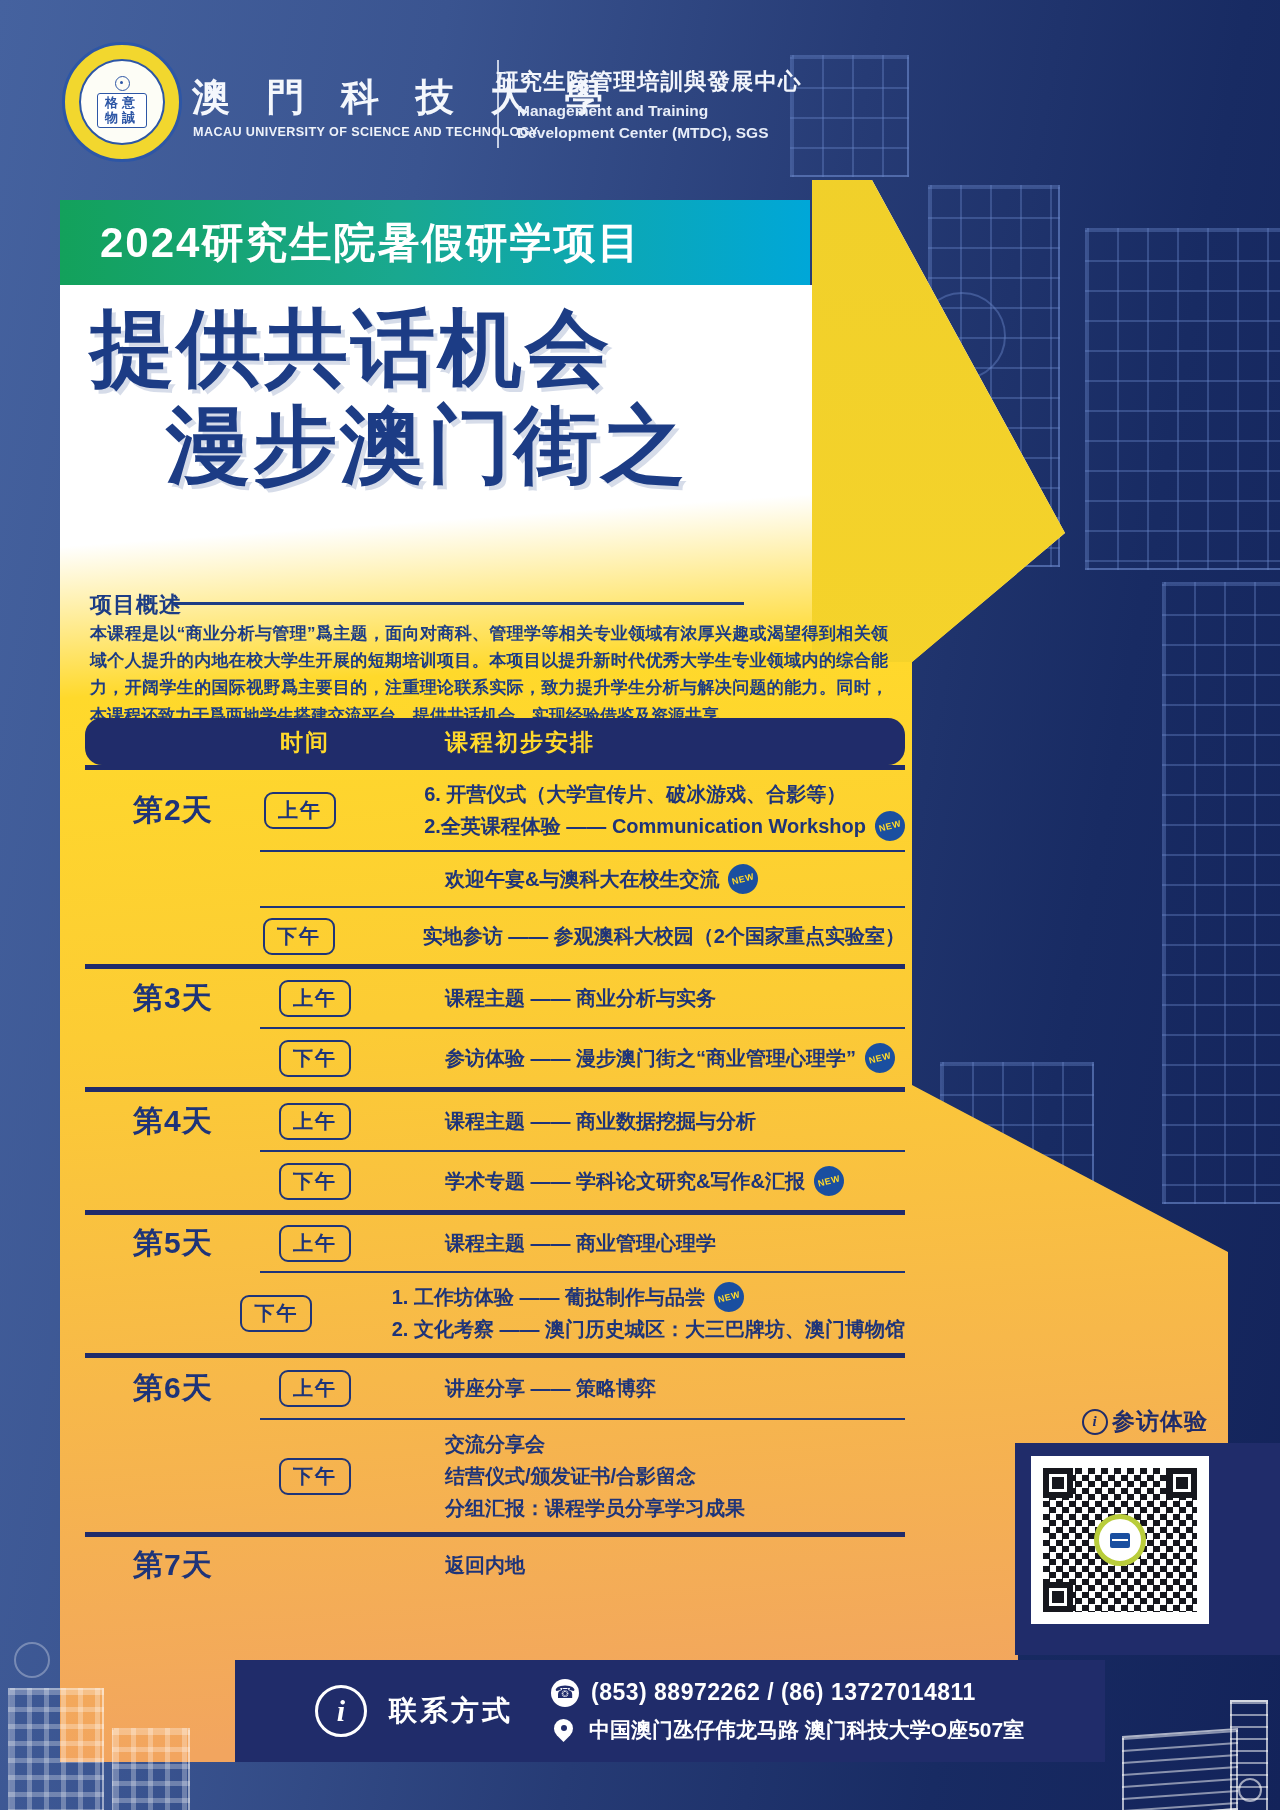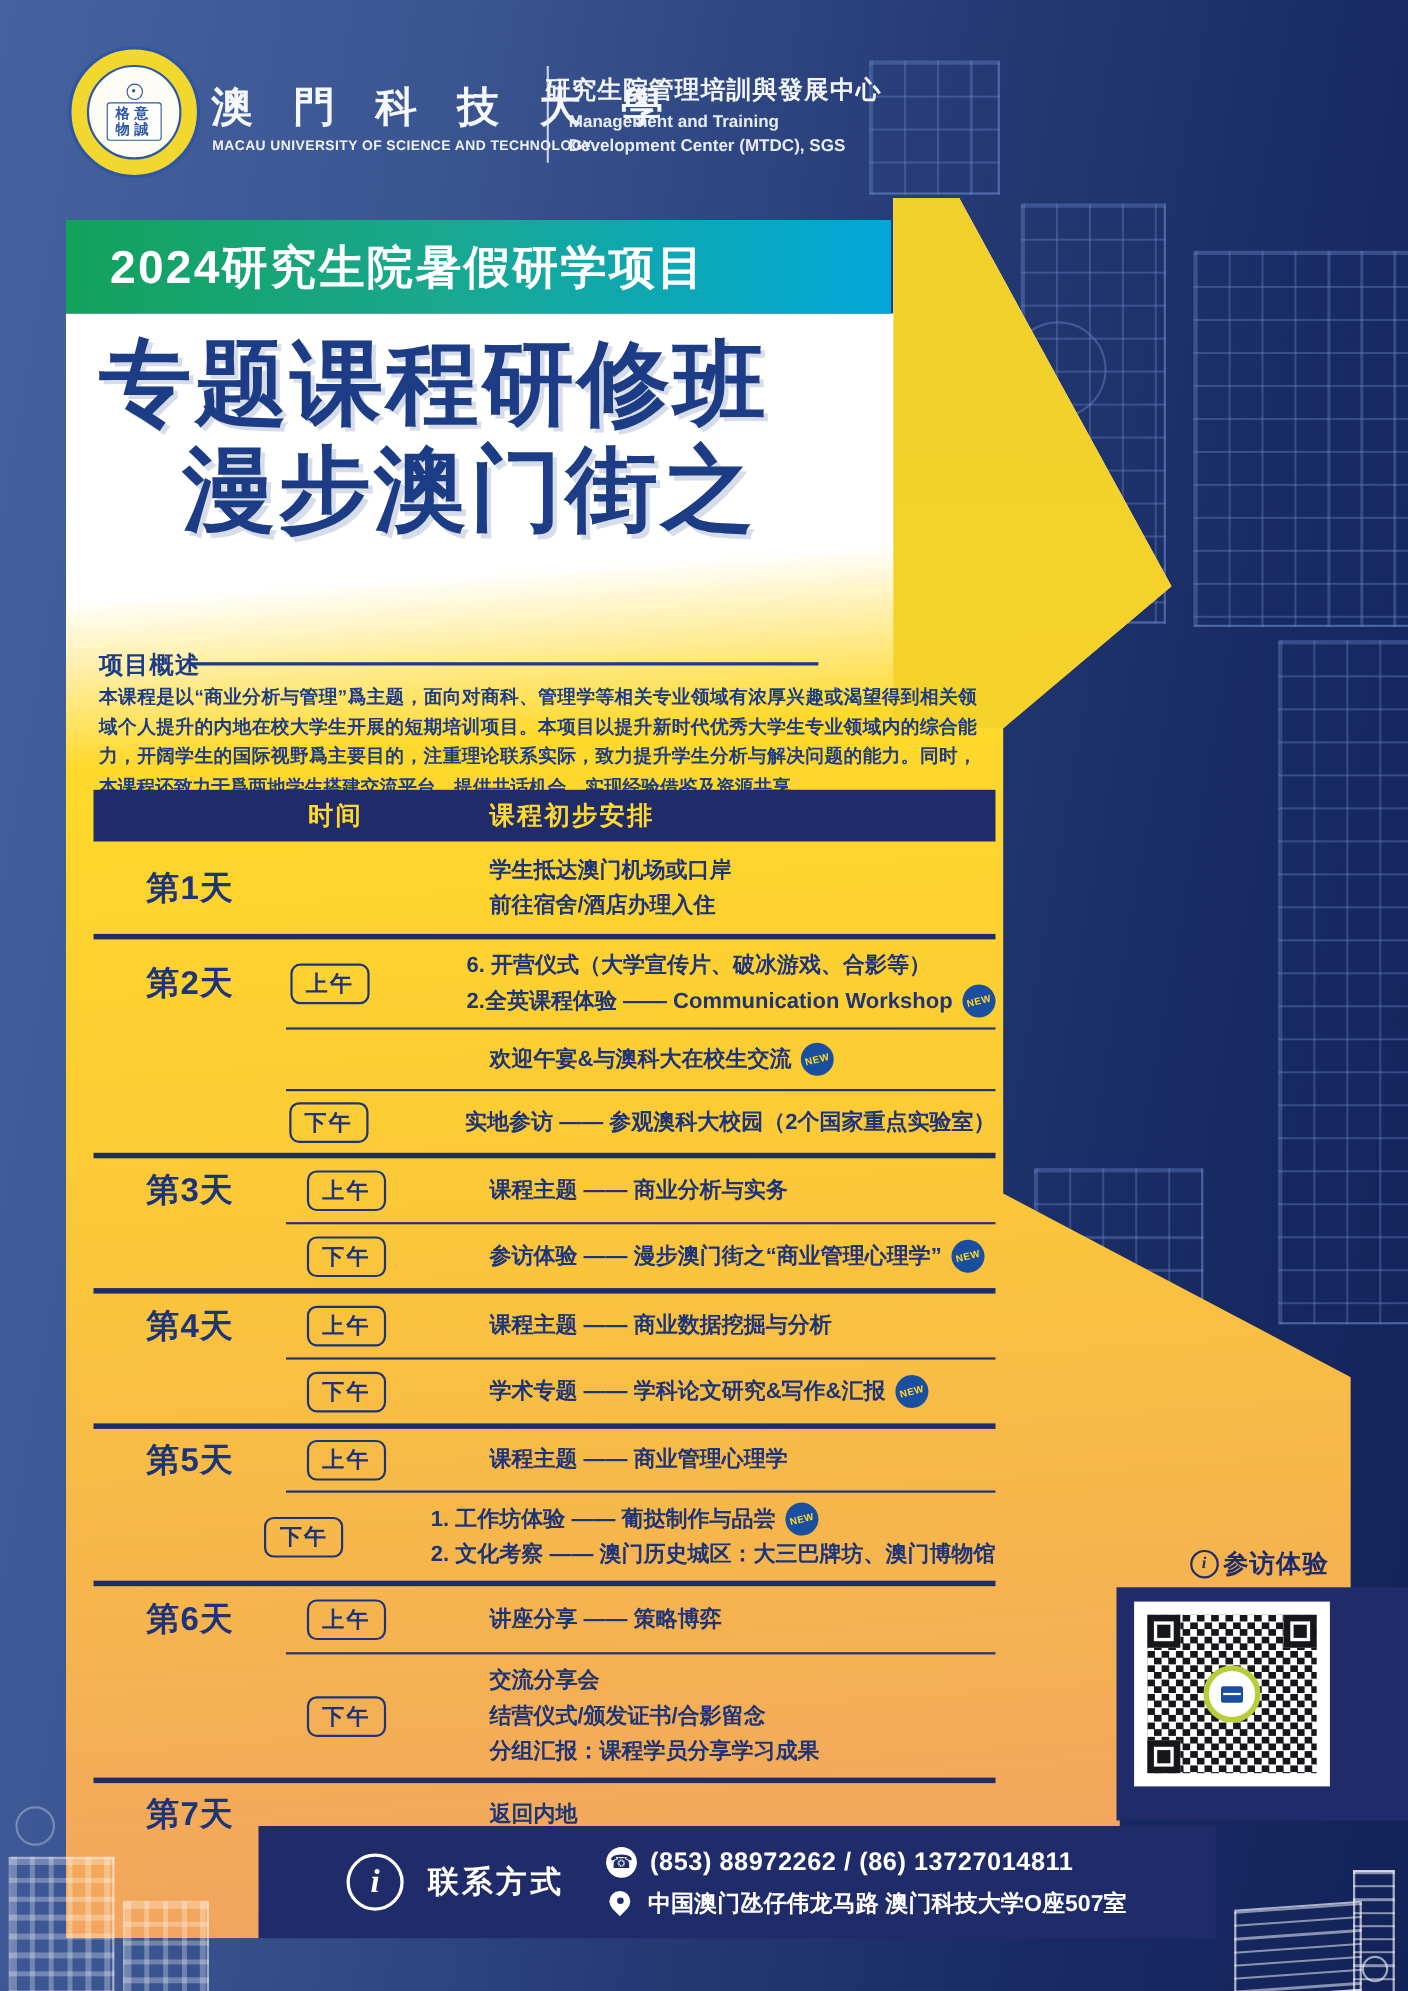--- a/index.html
+++ b/index.html
@@ -61,21 +61,21 @@
     text-shadow:4px 4px 0 rgba(28,60,133,.18);}
   .hero .l1{font-size:84px;}
   .hero .l2{font-size:84px;margin-left:76px;}
   
   .ov-label{left:90px;top:590px;color:#1c3c85;font-size:22px;font-weight:900;letter-spacing:1px;}
   .ov-line{left:172px;top:602px;width:572px;height:3px;background:#1c3c85;}
   .ov-text{left:90px;top:620px;width:798px;color:#1c3c85;font-size:17px;font-weight:700;
     line-height:1.6;text-align:justify;}
   
   .schedule{left:85px;top:718px;width:820px;}
-  .shead{height:47px;background:#202c6a;position:relative;}
+  .shead{height:47px;background:#202c6a;position:relative;border-radius:17px;}
   .shead span{position:absolute;top:50%;transform:translateY(-50%);color:#ffd92b;font-size:23px;font-weight:700;letter-spacing:2px;}
   .shead .t1{left:150px;width:140px;text-align:center;}
   .shead .t2{left:360px;}
   .srow{display:flex;align-items:center;}
   .sday{width:160px;box-sizing:border-box;padding-left:48px;color:#1e3479;font-size:30px;font-weight:900;letter-spacing:1px;}
   .stime{width:140px;display:flex;justify-content:center;}
   .pill{border:2.5px solid #1e3479;border-radius:9px;padding:3px 12px;color:#1e3479;
     font-size:20px;font-weight:700;letter-spacing:2px;}
   .scontent{flex:1;padding:8px 0 8px 60px;}
   .sline{color:#1e3479;font-size:20px;font-weight:700;line-height:1.6;white-space:nowrap;display:flex;align-items:center;}
@@ -151,46 +151,34 @@
   <div class="dept-en abs">
     <div>Management and Training</div>
     <div>Development Center (MTDC), SGS</div>
   </div>
 
   <div class="banner abs">
     <span>2024研究生院暑假研学项目</span>
   </div>
 
   <div class="hero abs">
-    <div class="l1">专题课程研修班</div>
+    <div class="l1">提供共话机会</div>
     <div class="l2">漫步澳门街之</div>
   </div>
 
   <div class="ov-label abs">项目概述</div>
   <div class="ov-line abs"></div>
   <div class="ov-text abs">本课程是以“商业分析与管理”爲主题，面向对商科、管理学等相关专业领域有浓厚兴趣或渴望得到相关领域个人提升的内地在校大学生开展的短期培训项目。本项目以提升新时代优秀大学生专业领域内的综合能力，开阔学生的国际视野爲主要目的，注重理论联系实际，致力提升学生分析与解决问题的能力。同时，本课程还致力于爲两地学生搭建交流平台，提供共话机会，实现经验借鉴及资源共享。</div>
 
   <div class="schedule abs">
     <div class="shead">
       <span class="t1">时间</span>
       <span class="t2">课程初步安排</span>
     </div>
     <div>
-        <div class="srow" style="min-height: 84px;">
-          <div class="sday">第1天</div>
-          <div class="stime"></div>
-          <div class="scontent">
-            <div class="sline">
-              <span>学生抵达澳门机场或口岸</span>
-            </div>
-            <div class="sline">
-              <span>前往宿舍/酒店办理入住</span>
-            </div>
-          </div>
-        </div>
         <div class="divider thick"></div>
         <div class="srow" style="min-height: 72px;">
           <div class="sday">第2天</div>
           <div class="stime">
             <span class="pill">上午</span>
           </div>
           <div class="scontent">
             <div class="sline">
               <span>6. 开营仪式（大学宣传片、破冰游戏、合影等）</span>
             </div>

